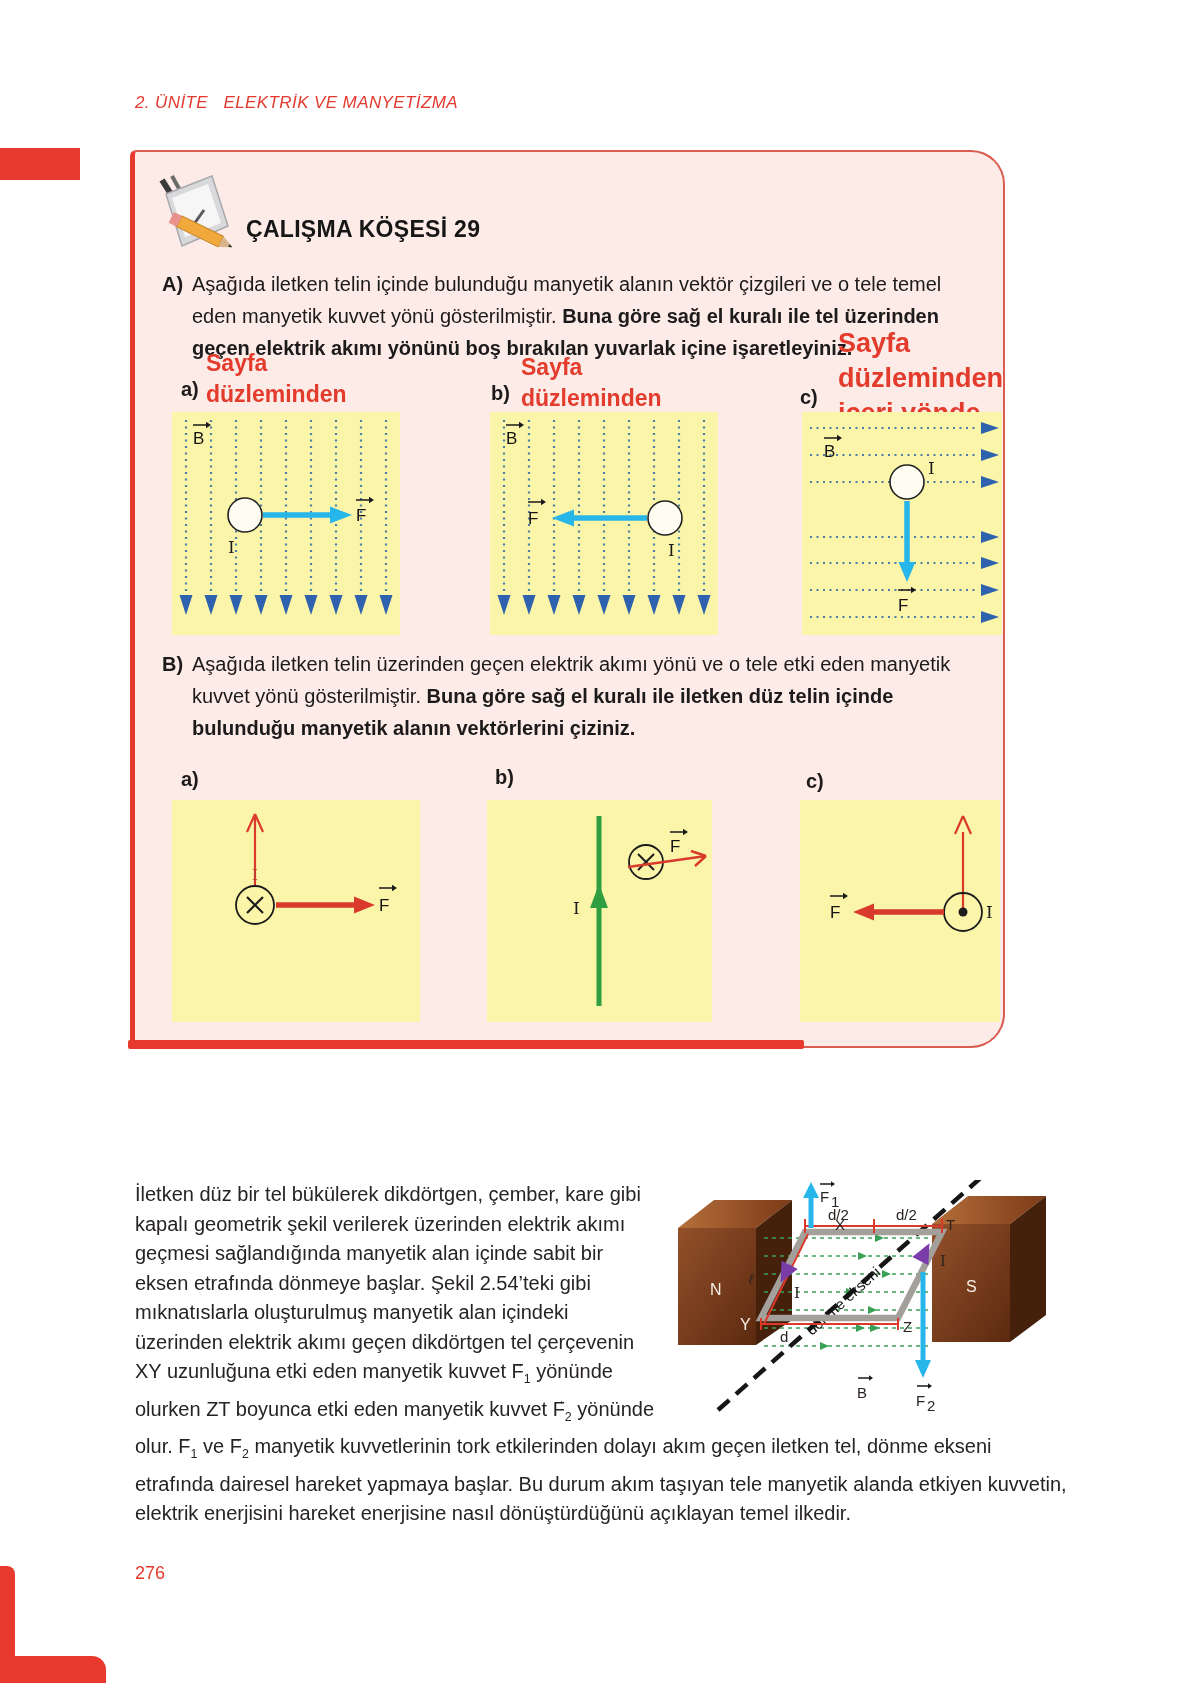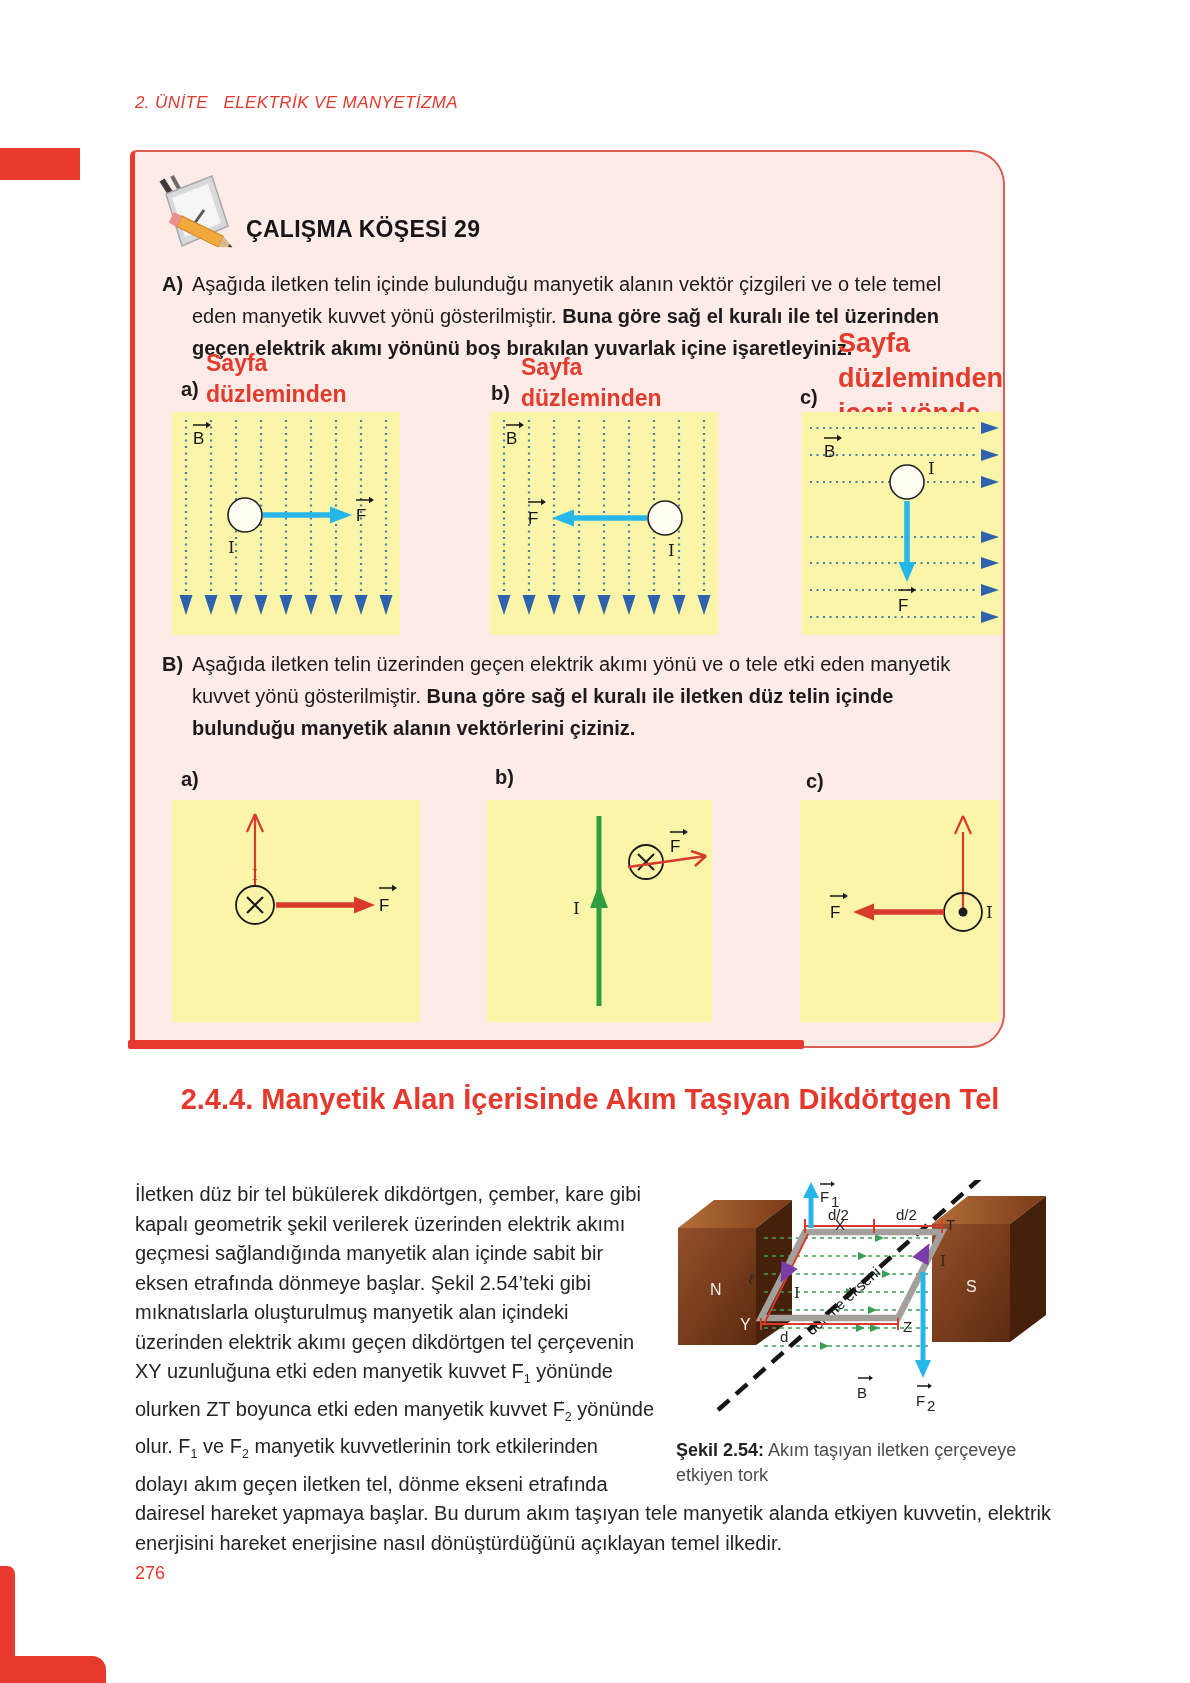--- a/index.html
+++ b/index.html
@@ -247,21 +247,20 @@
   <line class="drawn" x1="144" y1="112" x2="74" y2="112" stroke-width="5.5"></line>
   <polygon class="drawnfill" points="74,103.5 74,120.5 53,112"></polygon>
   <g>
     <path class="vecline" d="M30,96 h13"></path>
       <polygon class="vechead" points="43,92.8 43,99.2 48,96"></polygon>
     <text x="30" y="118" class="sl">F</text>
   </g>
 </svg>
 
 <div class="abs sec-heading">
-  <div>2.4.4. Manyetik Alan İçerisinde Akım Taşıyan Dikdörtgen Tel</div>
 </div>
 
 <div class="abs body-text">
   <div class="figure">
     <svg width="380" height="235" viewBox="0 0 380 235">
       <defs>
         <linearGradient id="mfront" x1="0" y1="0" x2="1" y2="1">
           <stop offset="0" stop-color="#93502a"></stop>
             <stop offset="1" stop-color="#5c2a10"></stop>
         </linearGradient>
@@ -354,20 +353,19 @@
         <text x="110" y="162" class="fig-lbl">d</text>
         <path class="vecline" d="M188,198 h11"></path>
           <polygon class="vechead" points="199,195.2 199,200.8 203,198"></polygon>
         <text x="187" y="218" class="fig-lbl" font-size="16">B</text>
         <path class="vecline" d="M247,206 h11"></path>
           <polygon class="vechead" points="258,203.2 258,208.8 262,206"></polygon>
         <text x="246" y="226" class="fig-lbl" font-size="16">F</text>
         <text x="257" y="231" class="fig-lbl" font-size="11">2</text>
       </g>
     </svg>
-    <div class="caption"><b>Şekil 2.54:</b><span> Akım taşıyan iletken çerçeveye etkiyen tork</span></div>
   </div>
   <p>İletken düz bir tel bükülerek dikdörtgen, çember, kare gibi kapalı geometrik şekil verilerek üzerinden elektrik akımı geçmesi sağlandığında manyetik alan içinde sabit bir eksen etrafında dönmeye başlar. Şekil 2.54’teki gibi mıknatıslarla oluşturulmuş manyetik alan içindeki üzerinden elektrik akımı geçen dikdörtgen tel çerçevenin XY uzunluğuna etki eden manyetik kuvvet <span class="vec">F</span><sub>1</sub> yönünde olurken ZT boyunca etki eden manyetik kuvvet <span class="vec">F</span><sub>2</sub> yönünde olur. <span class="vec">F</span><sub>1</sub> ve <span class="vec">F</span><sub>2</sub> manyetik kuvvetlerinin tork etkilerinden dolayı akım geçen iletken tel, dönme ekseni etrafında dairesel hareket yapmaya başlar. Bu durum akım taşıyan tele manyetik alanda etkiyen kuvvetin, elektrik enerjisini hareket enerjisine nasıl dönüştürdüğünü açıklayan temel ilkedir.</p>
 </div>
 
 <div class="abs page-number">276</div>
 <div class="abs red-l-v"></div>
 <div class="abs red-l-h"></div>
 
 </body></html>

